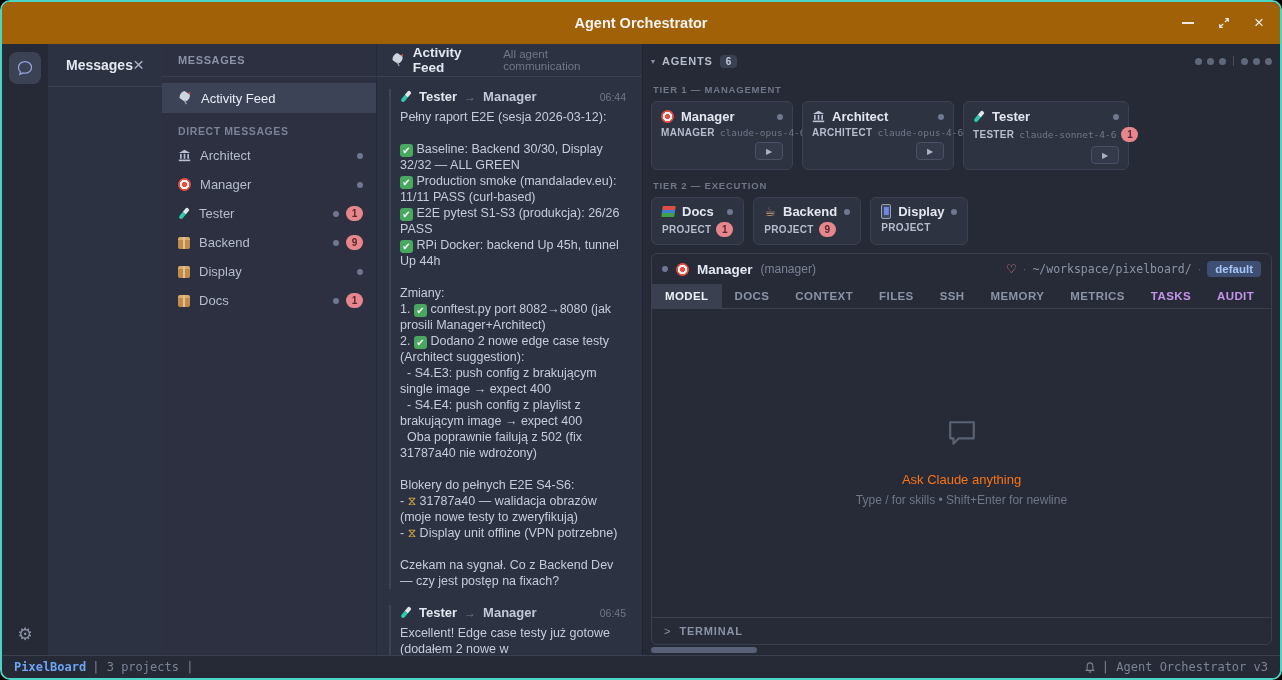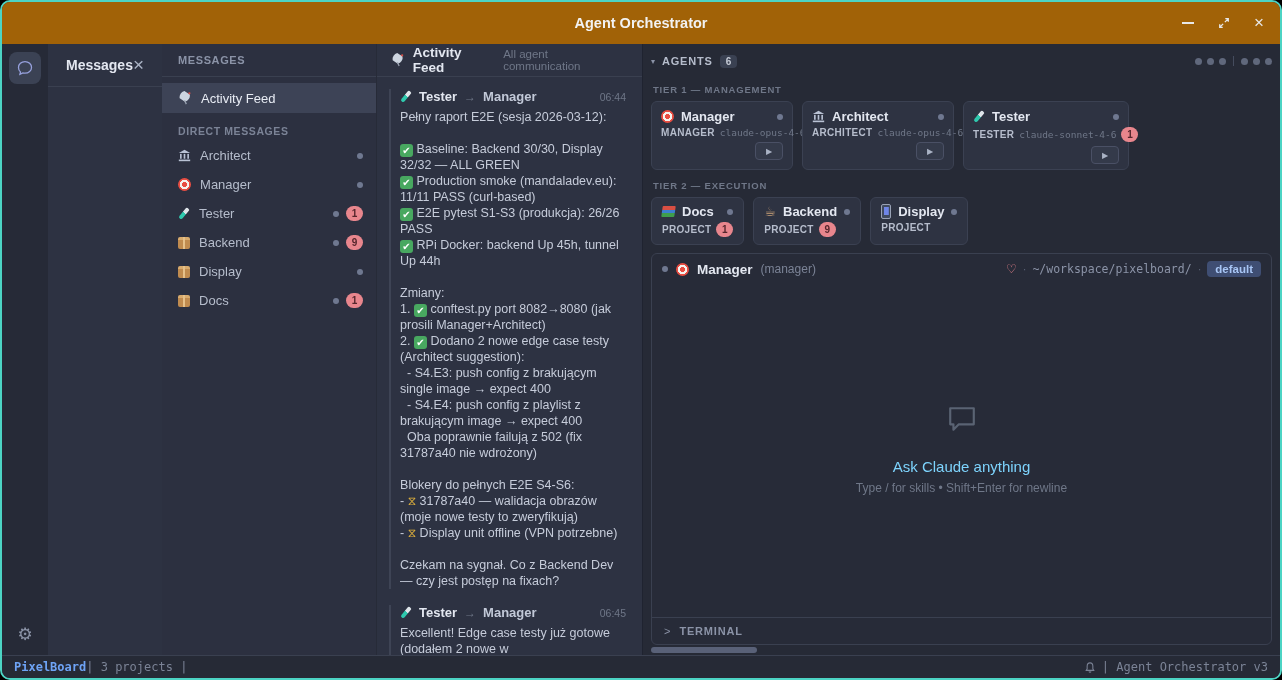--- a/index.html
+++ b/index.html
@@ -83,37 +83,37 @@
   .heart{color:#e8838c;font-size:12px;}
   .con-sep{color:#5a6275;font-size:11px;}
   .con-path{font-family:"DejaVu Sans Mono",monospace;font-size:11.5px;color:#8b93a7;}
   .profile-badge{background:#3f4e73;color:#a8c6f5;font-weight:bold;font-size:11.5px;border-radius:4px;padding:2px 8px;}
   .tabs{display:flex;flex:0 0 auto;border-bottom:1px solid #3a4050;}
   .tab{padding:6px 13px;font-size:11.5px;font-weight:bold;letter-spacing:.4px;color:#8b93a7;}
   .tab.active{background:#3a4050;color:#eef1f7;}
   .tab.violet{color:#c792ea;}
   .empty{flex:1;display:flex;flex-direction:column;align-items:center;justify-content:center;min-height:0;}
   .empty-icon{margin-bottom:26px;}
-  .empty-title{font-size:15px;color:#7dd3fc;}
+  .empty-title{font-size:13px;color:#f97316;}
   .empty-hint{margin-top:6px;font-size:12px;color:#6f7788;}
   .inputwrap{padding:8px 12px;flex:0 0 auto;}
   .inputbox{position:relative;}
   input.ask{width:100%;box-sizing:border-box;height:38px;background:#313648;border:1px solid #454c62;border-radius:9px;
     padding:0 44px 0 14px;color:#dfe3ec;font-size:13.5px;font-family:inherit;outline:none;}
   input.ask::placeholder{color:#767e92;}
   .sendbtn{position:absolute;right:5px;top:5px;width:30px;height:28px;background:#3b4152;border-radius:6px;display:flex;align-items:center;justify-content:center;}
   .termrow{border-top:1px solid #3a4050;height:26px;flex:0 0 auto;display:flex;align-items:center;gap:9px;padding:0 12px;}
   .term-caret{font-size:11px;color:#8b93a7;}
   .term-label{font-size:11px;font-weight:bold;letter-spacing:.8px;color:#8b93a7;}
   .hscroll{height:10px;flex:0 0 auto;position:relative;}
   .hthumb{position:absolute;left:0;top:2px;width:106px;height:6px;border-radius:3px;background:#596178;}
   
   .statusbar{height:22px;flex:0 0 auto;background:#262a36;border-top:1px solid #3a4050;display:flex;align-items:center;padding:0 12px;
     font-family:"DejaVu Sans Mono",monospace;font-size:12px;color:#7b8396;}
-  .sb-app{color:#6ea3f5;font-weight:bold;}
+  .sb-app{color:#6ea3f5;font-weight:bold;margin-right:6px;}
   .sb-rightgrp{margin-left:auto;display:flex;align-items:center;gap:6px;}
   
   .icon-target{width:13px;height:13px;border-radius:50%;flex:0 0 auto;
     background:radial-gradient(circle,#e84d42 0 2.5px,#f5f2ee 2.5px 4.5px,#e84d42 4.5px 6.5px,#b7332e 6.5px);}
   .icon-tube{width:4px;height:13px;border-radius:2px 2px 3px 3px;background:linear-gradient(180deg,#dfe5ea 45%,#2fc9ae 45%);
     transform:rotate(40deg);margin:0 4px;flex:0 0 auto;}
   .icon-pkg{width:12px;height:12px;background:linear-gradient(180deg,#d8ab6e 0 3px,#c08b4f 3px);border-radius:2px;position:relative;flex:0 0 auto;}
   .icon-pkg::before{content:"";position:absolute;left:5px;top:0;bottom:0;width:2px;background:#e6c089;}
   .icon-books{width:13px;height:11px;border-radius:1px;transform:skewX(-8deg);flex:0 0 auto;
     background:linear-gradient(180deg,#d94f43 0 34%,#3c7fd0 34% 67%,#3f9e4c 67%);}
@@ -395,20 +395,31 @@
           <span class="con-name">Manager</span>
           <span class="con-role">(manager)</span>
           <span class="con-right">
             <span class="heart">♡</span>
             <span class="con-sep">·</span>
             <span class="con-path">~/workspace/pixelboard/</span>
             <span class="con-sep">·</span>
             <span class="profile-badge">default</span>
           </span>
         </div>
+        <div class="tabs">
+          <span class="tab active">MODEL</span>
+          <span class="tab">DOCS</span>
+          <span class="tab">CONTEXT</span>
+          <span class="tab">FILES</span>
+          <span class="tab">SSH</span>
+          <span class="tab">MEMORY</span>
+          <span class="tab">METRICS</span>
+          <span class="tab violet">TASKS</span>
+          <span class="tab violet">AUDIT</span>
+        </div>
         <div class="empty">
           <svg class="empty-icon" viewBox="0 0 28 24" width="30" height="26" fill="none" stroke="#5a6373" stroke-width="2">
               <path d="M3 2 h22 v15 h-14 l-5 5 v-5 h-3 z" stroke-linejoin="round"></path>
             </svg>
           <div class="empty-title">Ask Claude anything</div>
           <div class="empty-hint">Type / for skills • Shift+Enter for newline</div>
         </div>
         <div class="termrow">
           <span class="term-caret">&gt;</span>
           <span class="term-label">TERMINAL</span>

